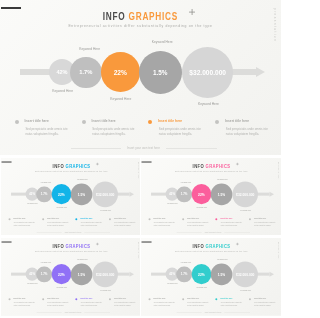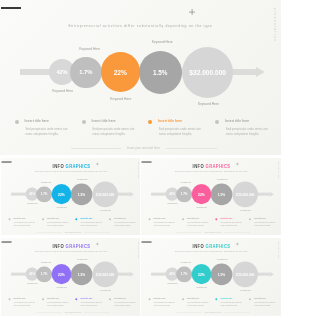--- a/index.html
+++ b/index.html
@@ -52,20 +52,21 @@
 </style>
 </head>
 <body>
 
 <div class="page">
     <div class="clip c0">
       <div class="slide big">
         <div class="sheet"></div>
         <div class="topbar" style="left: 1px; top: 6.5px; width: 19.6px; height: 2px;"></div>
         <div class="vtext" style="left: 272.6px; top: 8.4px; font-size: 3.1px;">presentation</div>
+        <div class="title" style="left: 0px; top: 11.4px; width: 281px; text-align: center; font-size: 10.2px;"><span class="inner"><span class="a">INFO</span> <span class="b" style="color: rgb(249, 153, 60);">GRAPHICS</span></span></div>
         <div class="subtitle" style="left: 0px; top: 24px; width: 281px; text-align: center; font-size: 3.4px;">Entrepreneurial activities differ substantially depending on the type</div>
         <div style="position: absolute; left: 188.9px; top: 8.5px; width: 6.2px; height: 6.2px;">
           <svg style="display:block" width="6.2" height="6.2" viewBox="0 0 10 10">
             <path d="M5 0 V10 M0 5 H10" stroke="#8d8d8a" stroke-width="1.25" fill="none"></path>
           </svg>
         </div>
         <div class="arrow" style="left: 19.7px; top: 69.2px; width: 236.2px; height: 5.4px;"></div>
         <div class="arrowhead" style="left: 255.9px; top: 66.75px; border-width: 5.45px 0px 5.45px 9.2px;"></div>
         <div class="circ" style="left: 48.8px; top: 59px; width: 26.4px; height: 26.4px; background: rgb(216, 216, 216); font-size: 5.6px;">
           <span>42%</span>

